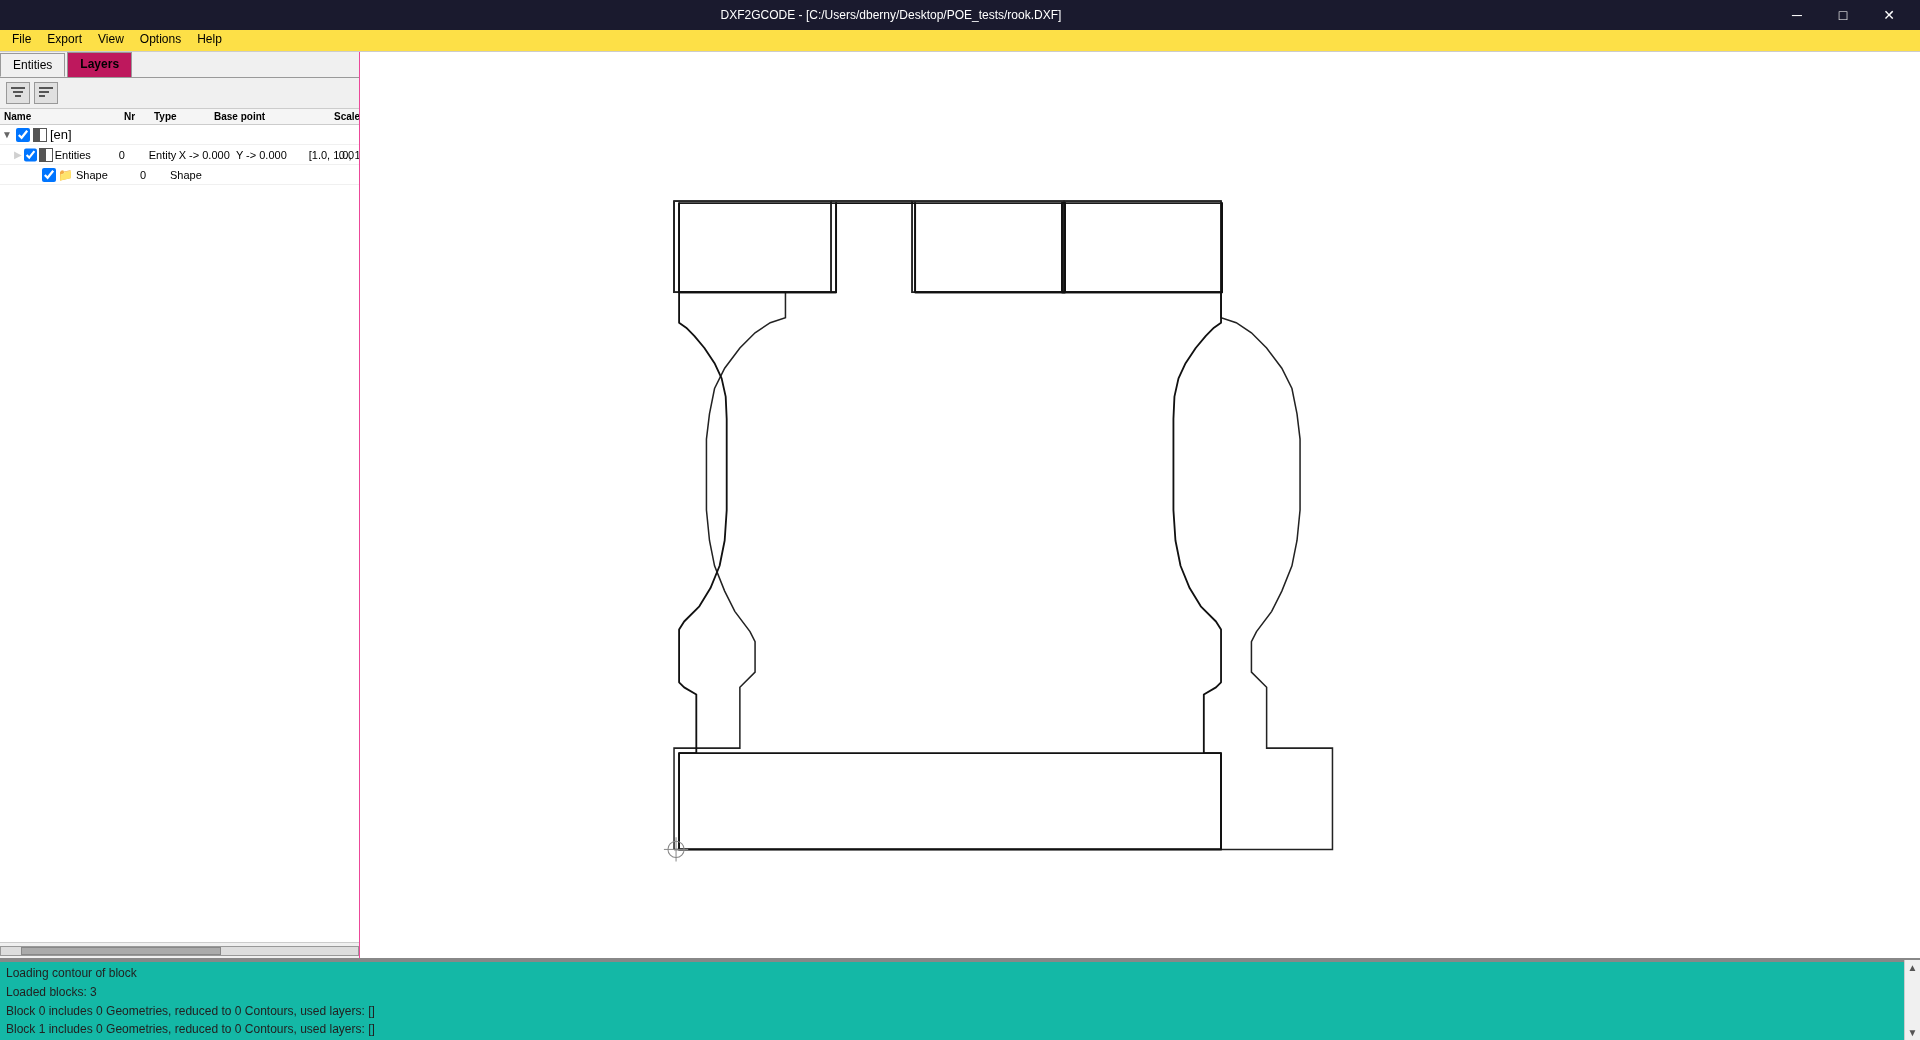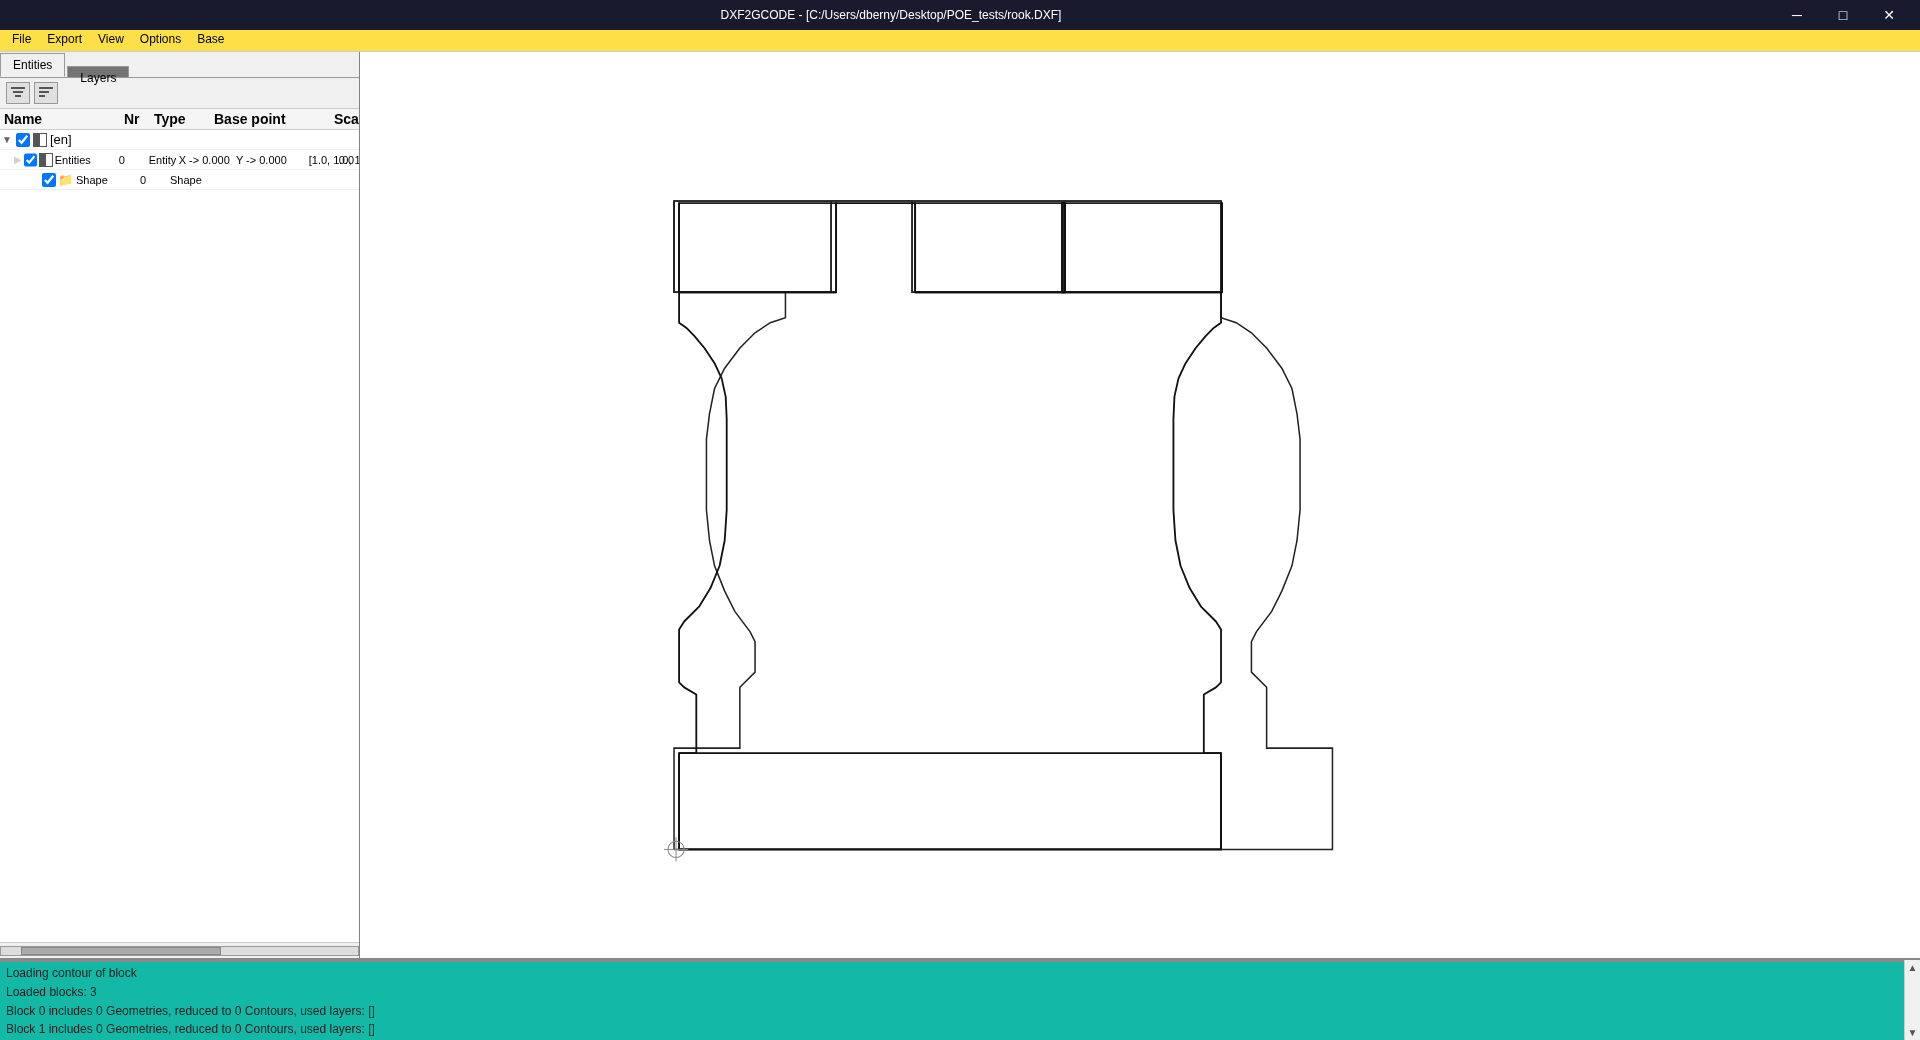--- a/index.html
+++ b/index.html
@@ -69,23 +69,24 @@
       background: #f0f0f0;
       border-bottom: 1px solid #999;
       height: 26px;
     }
     .tab {
       padding: 4px 12px;
       cursor: pointer;
       font-size: 12px;
       border: 1px solid #999;
       border-bottom: none;
-      background: #737373;
+      background: #be185d;
       margin-right: 2px;
-      margin-top: 14px;
+      margin-top: 0;
+      font-weight: bold;
     }
     .tab.active {
       background: #f0f0f0;
       border-bottom: 1px solid #f0f0f0;
       margin-top: 1px;
       font-weight: normal;
     }
     
     
     #panel-toolbar {
@@ -103,21 +104,21 @@
       font-size: 10px;
     }
     
     
     #tree-header {
       display: grid;
       grid-template-columns: 120px 30px 60px 120px 60px 60px;
       padding: 2px 4px;
       border-bottom: 1px solid #ccc;
       background: #f5f5f5;
-      font-size: 14px;
+      font-size: 10px;
       font-weight: bold;
     }
     
     
     #tree-content {
       flex: 1;
       overflow-y: auto;
       overflow-x: auto;
       background: white;
     }
@@ -216,21 +217,21 @@
     <button class="win-btn">□</button>
     <button class="win-btn close">✕</button>
   </div>
 </div>
 
 <div id="menu-bar">
     <span class="menu-item">File</span>
     <span class="menu-item">Export</span>
     <span class="menu-item">View</span>
     <span class="menu-item">Options</span>
-    <span class="menu-item">Base</span>
+    <span class="menu-item">Help</span>
   </div>
 
 <div id="main-content">
 
   <div id="left-panel">
 
     <div id="tabs">
         <div class="tab active">Entities</div>
         <div class="tab">Layers</div>
       </div>

